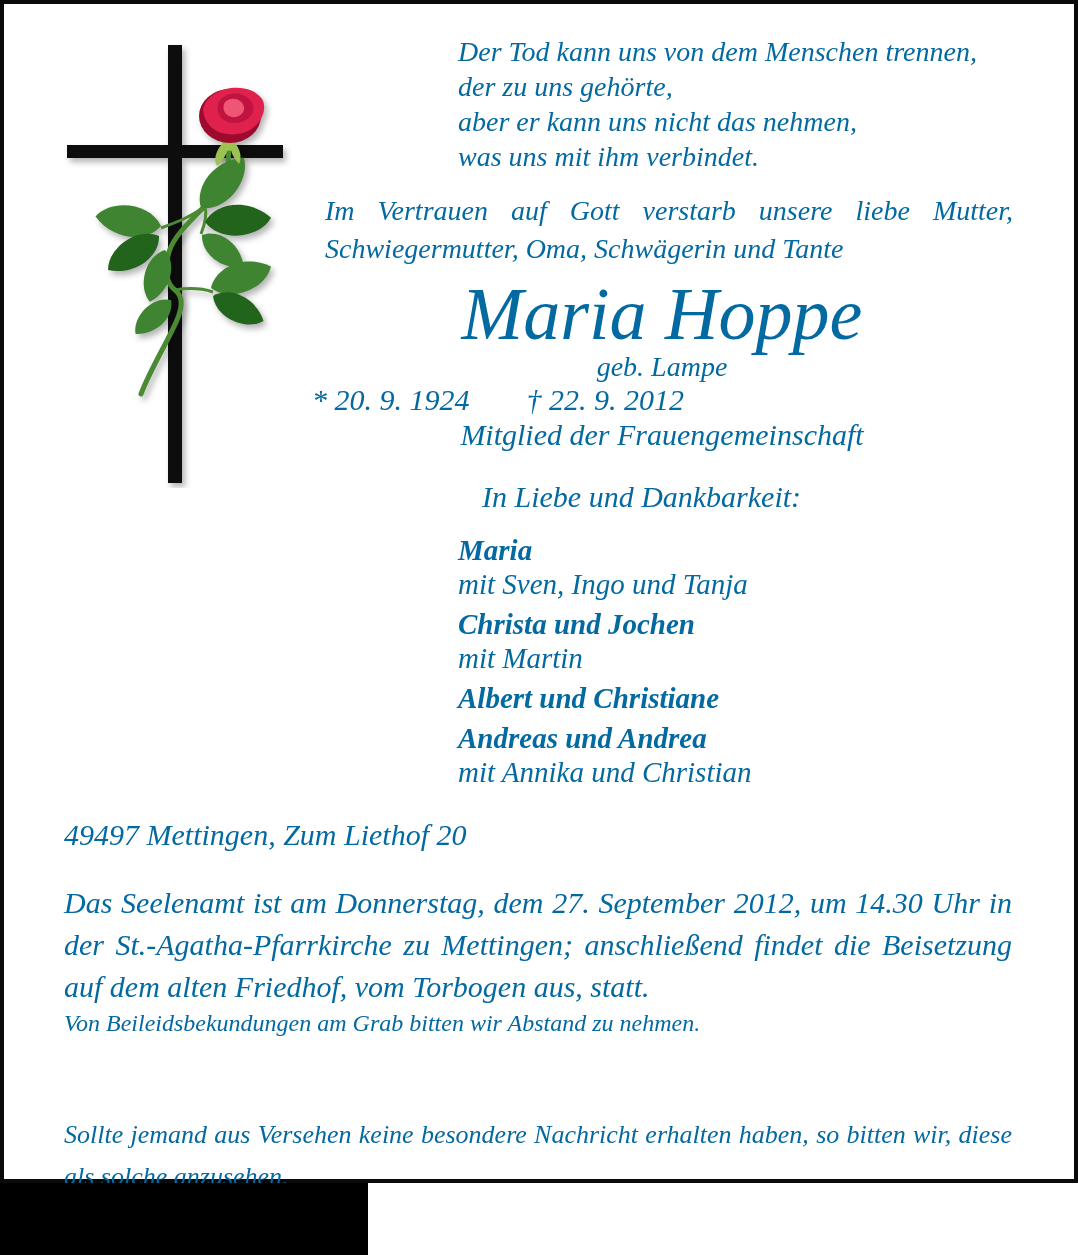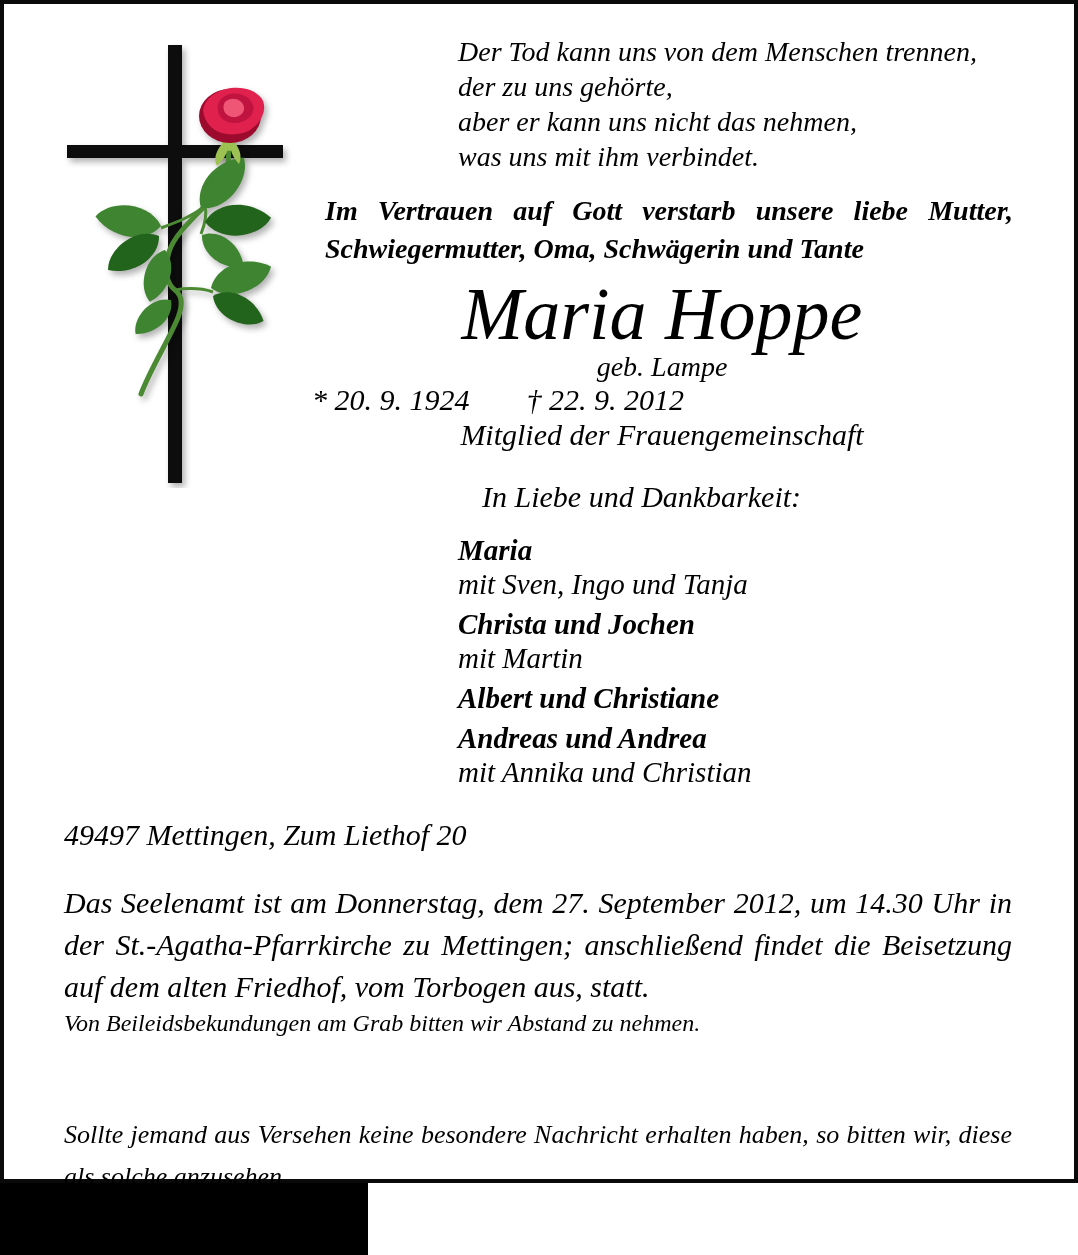--- a/index.html
+++ b/index.html
@@ -14,35 +14,34 @@
   .sheet {
     position: absolute;
     left: 0; top: 0;
     width: 1078px;
     height: 1183px;
     box-sizing: border-box;
     border: 4px solid #0a0a0a;
     background: #ffffff;
   }
   .abs { position: absolute; }
-  .it  { font-style: italic; color: #000000; }
+  .it  { font-style: italic; color: #0369a1; }
 
   .verse {
     left: 454px; top: 30px;
     font-size: 28px;
     line-height: 35px;
     white-space: nowrap;
   }
   .intro {
     left: 321px; top: 188px;
     width: 688px;
     font-size: 28px;
     line-height: 38px;
     text-align: justify;
-    font-weight: bold;
   }
   .center-col {
     left: 308px;
     width: 700px;
     text-align: center;
   }
   .deceased-name {
     top: 272px;
     font-size: 74px;
     line-height: 1.05;

